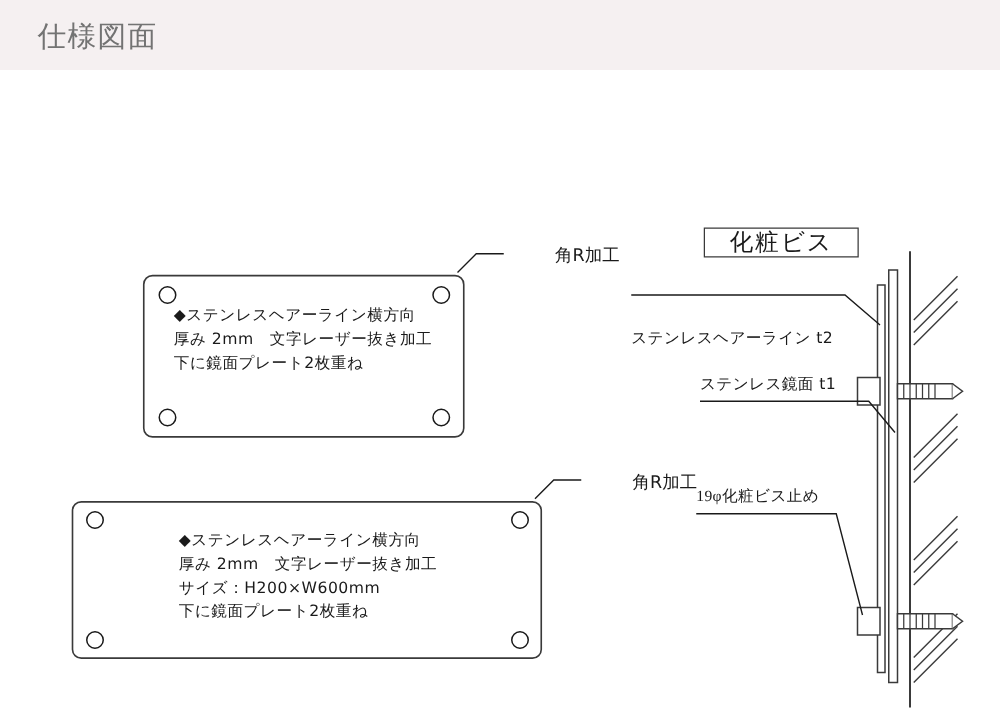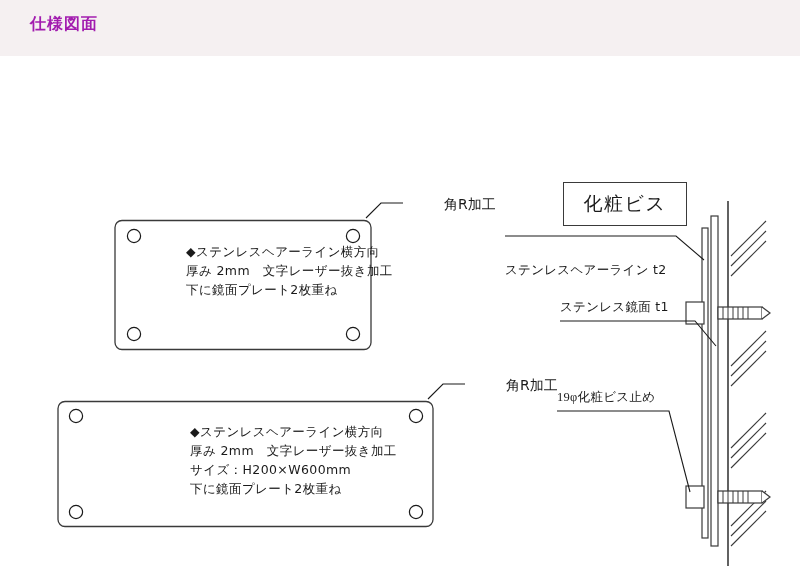--- a/index.html
+++ b/index.html
@@ -21,24 +21,24 @@
     position: absolute;
     left: 0; top: 0;
     width: 800px;
     height: 56px;
     background: #f5f0f1;
   }
   #page-title {
     position: absolute;
     left: 30px;
     top: 14px;
-    font-size: 16px;
-    font-weight: bold;
+    font-size: 23px;
+    font-weight: normal;
     letter-spacing: 1px;
-    color: #a21caf;
+    color: #737373;
     white-space: nowrap;
   }
 
   
   #drawing {
     position: absolute;
     left: 0; top: 56px;
     width: 800px;
     height: 524px;
   }
@@ -47,21 +47,20 @@
   }
 
   
   .plate-text {
     position: absolute;
     font-size: 12.5px;
     line-height: 19px;
     white-space: nowrap;
     color: #1a1a1a;
     letter-spacing: 0.4px;
-    margin-left: 47px;
   }
   .plate-text div { white-space: nowrap; }
 
   .lead-label {
     position: absolute;
     font-size: 12.5px;
     white-space: nowrap;
     color: #1a1a1a;
     letter-spacing: 0.3px;
   }
@@ -70,21 +69,21 @@
     font-size: 14px;
     white-space: nowrap;
     color: #1a1a1a;
     margin-left: 40px;
   }
   #screw-box-label {
     position: absolute;
     left: 563px;
     top: 126px;
     width: 124px;
-    height: 44px;
+    height: 24px;
     border: 1.4px solid #3a3a3a;
     background: #ffffff;
     display: flex;
     align-items: center;
     justify-content: center;
     font-size: 19px;
     letter-spacing: 1.5px;
     color: #1a1a1a;
     box-sizing: border-box;
   }

